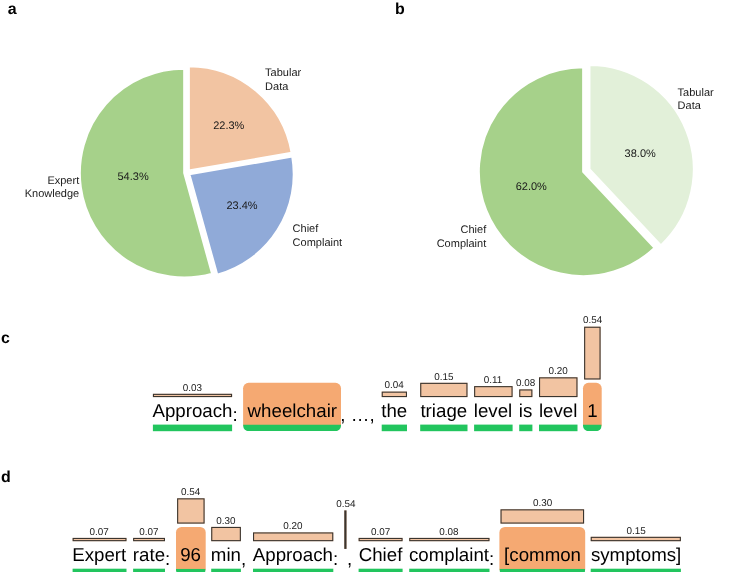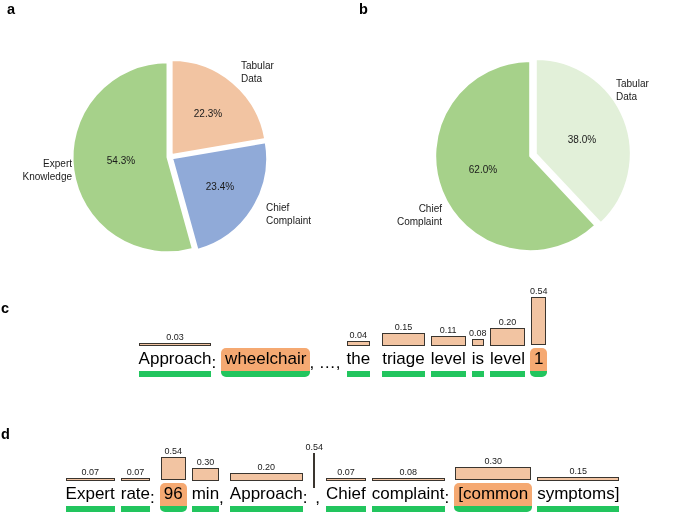--- a/index.html
+++ b/index.html
@@ -38,21 +38,21 @@
     background:var(--bar-fill,#f2c4a2);
     border:1px solid var(--bar-border,#3a352f);
   }
   .word{
     display:inline-block;grid-column:1;grid-row:2;margin-top:3px;
     font-size:17px;line-height:20px;
     border-bottom:6px solid #22c55e;padding-bottom:2px;
   }
   .word.hl{
     background:var(--hl,#f5a972);
-    border-radius:5px;padding:1px 4px 2px;margin-left:-1px;margin-right:-1px;
+    border-radius:5px;padding:16px 4px 2px;margin-left:-1px;margin-right:-1px;
   }
   .after{
     grid-column:2;grid-row:2;font-size:17px;line-height:20px;padding-bottom:4px;
   }
 </style>
 </head>
 <body>
 
 <div id="canvas">
   <span id="letter-a" class="panel-letter">a</span>

